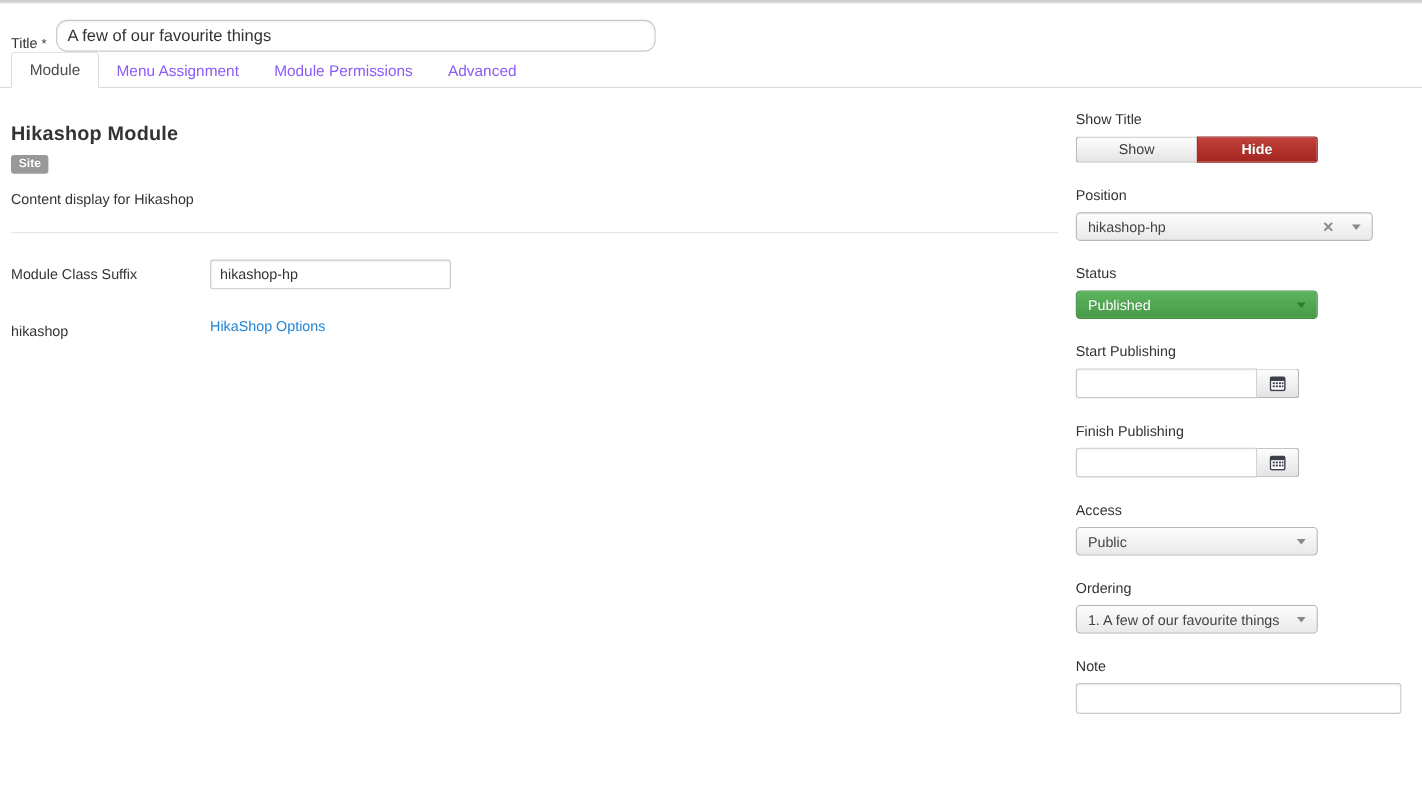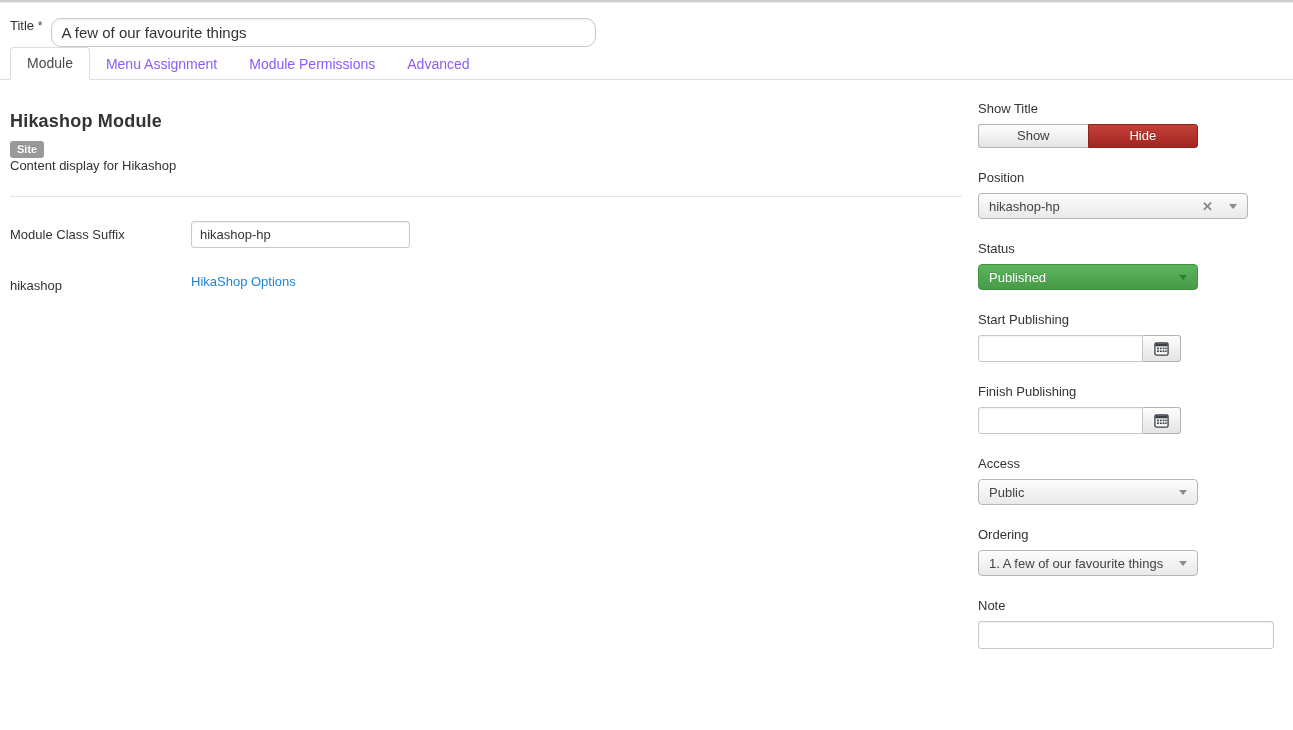--- a/index.html
+++ b/index.html
@@ -13,21 +13,21 @@
   }
   .top-strip {
     height: 3px;
     background: #cfcfcf;
     border-bottom: 1px solid #e8e8e8;
   }
 
   
   .title-row {
     display: flex;
-    align-items: flex-start;
+    align-items: flex-end;
     padding: 15px 0 0 10px;
   }
   .title-row .lbl {
     font-size: 13px;
     color: #333;
     margin-right: 9px;
     white-space: nowrap;
   }
   .title-row .star { color: #444; font-size: 12px; }
   .title-input {
@@ -89,20 +89,21 @@
     margin-top: 9px;
     background: #999;
     color: #fff;
     font-size: 11px;
     font-weight: bold;
     padding: 2px 7px 3px 7px;
     border-radius: 3px;
     text-shadow: 0 -1px 0 rgba(0,0,0,0.2);
   }
   .module-desc {
+    margin-top: 15px;
     font-size: 13px;
     color: #333;
   }
   .divider {
     border: none;
     border-top: 1px solid #e5e5e5;
     margin: 23px 0 0 0;
   }
   .form-row {
     display: flex;
@@ -164,21 +165,21 @@
   .btn-show {
     background: linear-gradient(to bottom, #fefefe, #e4e4e4);
     color: #3e3e3e;
     border-radius: 3px 0 0 3px;
     border-right: none;
   }
   .btn-hide {
     background: linear-gradient(to bottom, #c2413a, #a3251f);
     border-color: #90201b;
     color: #fff;
-    font-weight: normal;
+    font-weight: bold;
     border-radius: 0 3px 3px 0;
     text-shadow: 0 -1px 0 rgba(0,0,0,0.25);
   }
 
   
   .select {
     position: relative;
     height: 26px;
     border: 1px solid #b5b5b5;
     border-radius: 4px;

